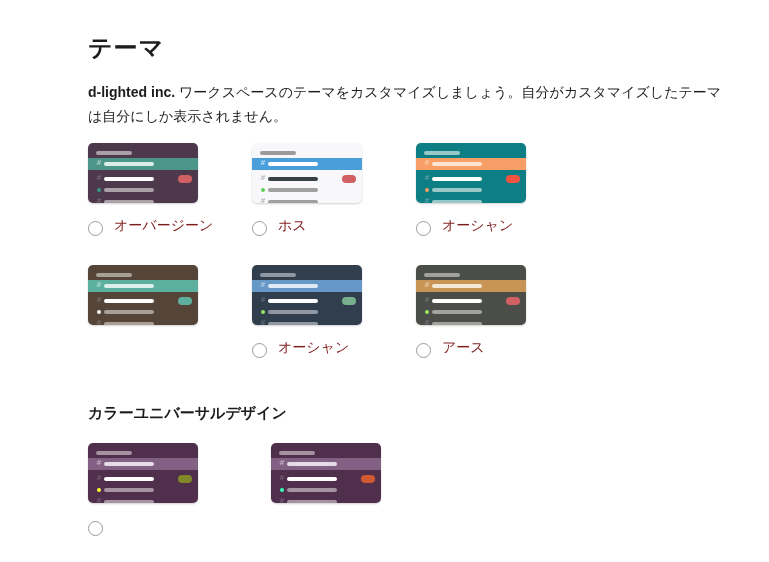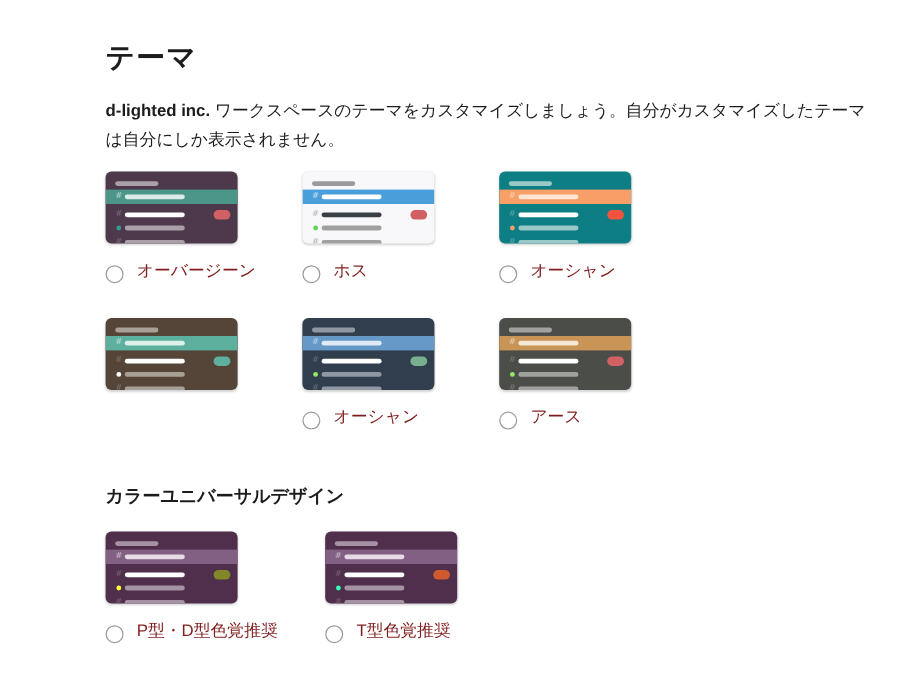--- a/index.html
+++ b/index.html
@@ -163,35 +163,30 @@
       <span class="hash h2" style="color:#7a6178">#</span>
       <div class="bar l2" style="background:#ffffff"></div>
       <div class="pill" style="background:#828727"></div>
       <div class="dot" style="background:#ffff33"></div>
       <div class="bar l3" style="background:#a592a3"></div>
       <span class="hash h4" style="color:#7a6178">#</span>
       <div class="bar l4" style="background:#a592a3"></div>
     </div>
     <label class="opt">
       <span class="radio"></span>
-      <span class="opt-label">P型・D型色覚推奨</span>
     </label>
     </div>
     <div class="theme" style="left: 271px; top: 443px;">
     <div class="thumb" style="background:#4f2f4c">
       <div class="bar top" style="background:#a592a3"></div>
       <div class="active" style="background:#826084"></div>
       <span class="hash h1" style="color:#e6dbe6;opacity:.7">#</span>
       <div class="bar l1" style="background:#e6dbe6"></div>
       <span class="hash h2" style="color:#7a6178">#</span>
       <div class="bar l2" style="background:#ffffff"></div>
       <div class="pill" style="background:#d15930"></div>
       <div class="dot" style="background:#33ffb5"></div>
       <div class="bar l3" style="background:#a592a3"></div>
       <span class="hash h4" style="color:#7a6178">#</span>
       <div class="bar l4" style="background:#a592a3"></div>
     </div>
-    <label class="opt">
-      <span class="radio"></span>
-      <span class="opt-label">T型色覚推奨</span>
-    </label>
     </div>
   </div>
 
 </body></html>

